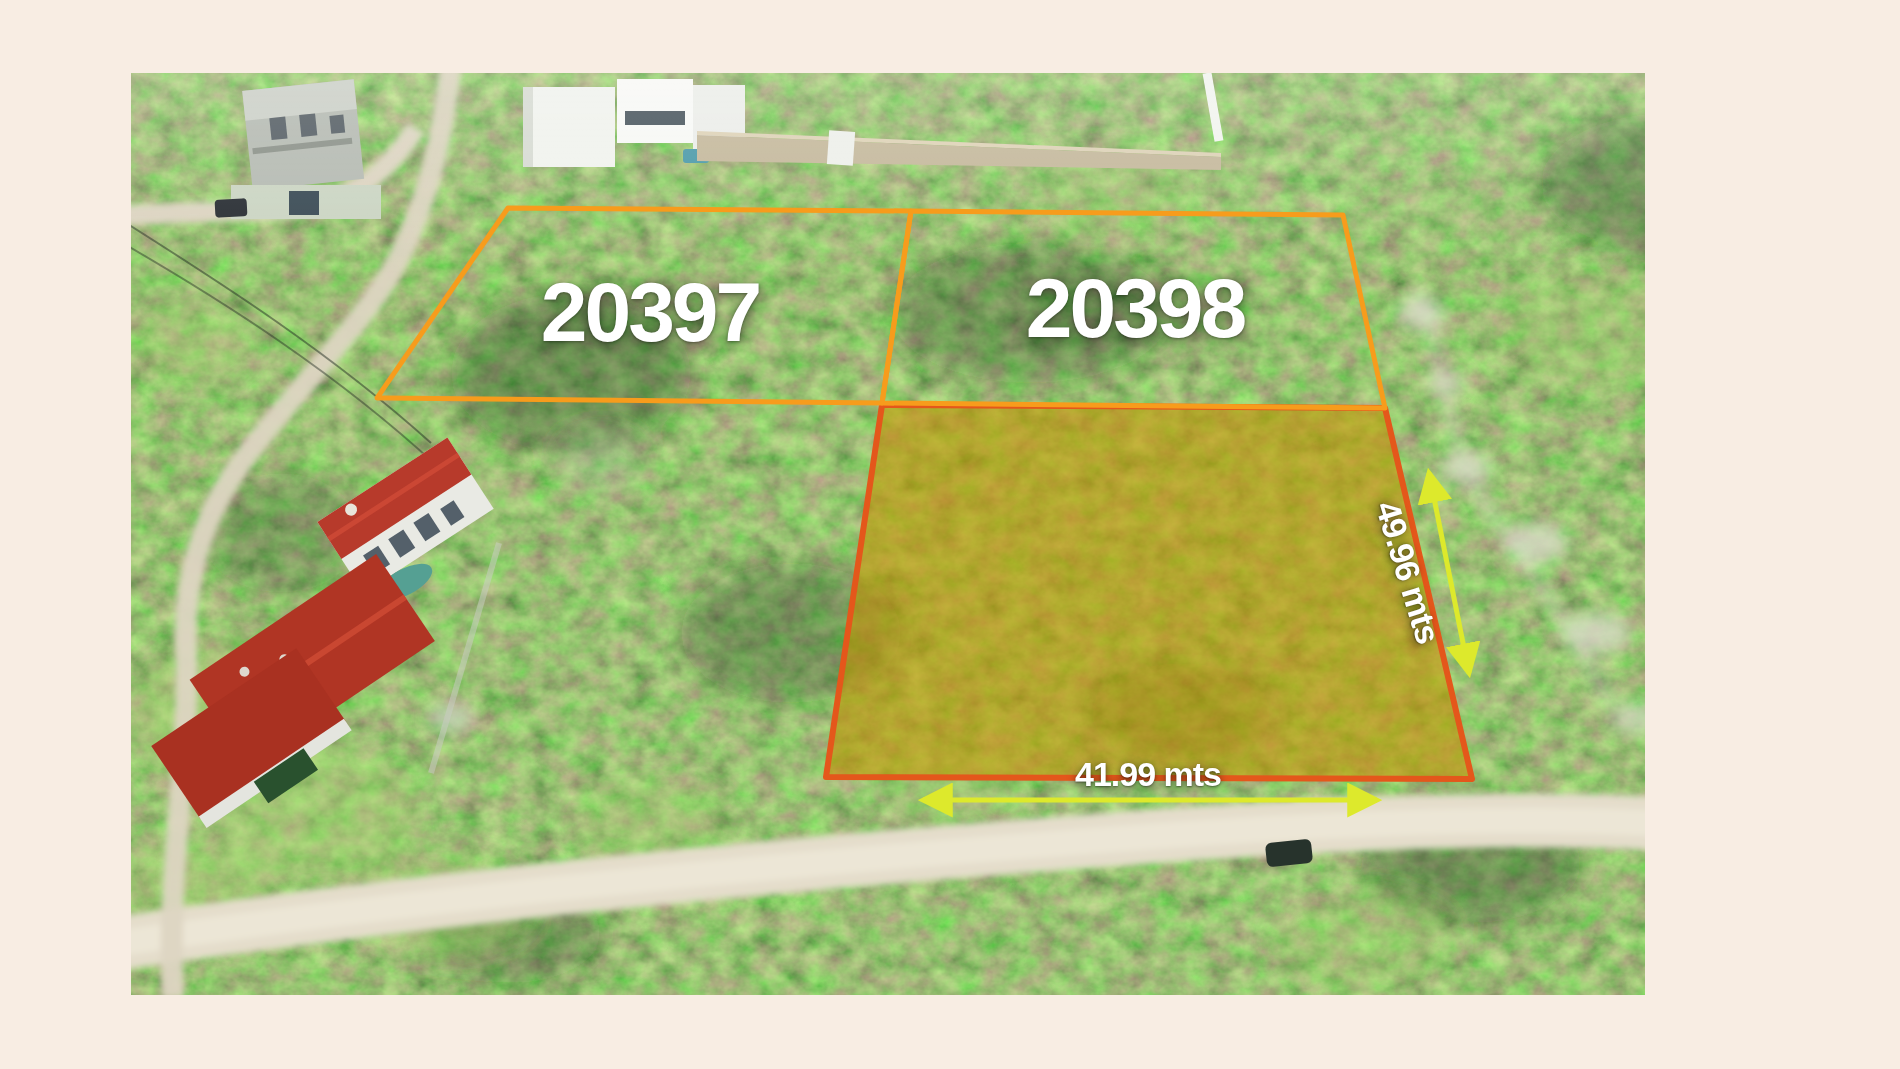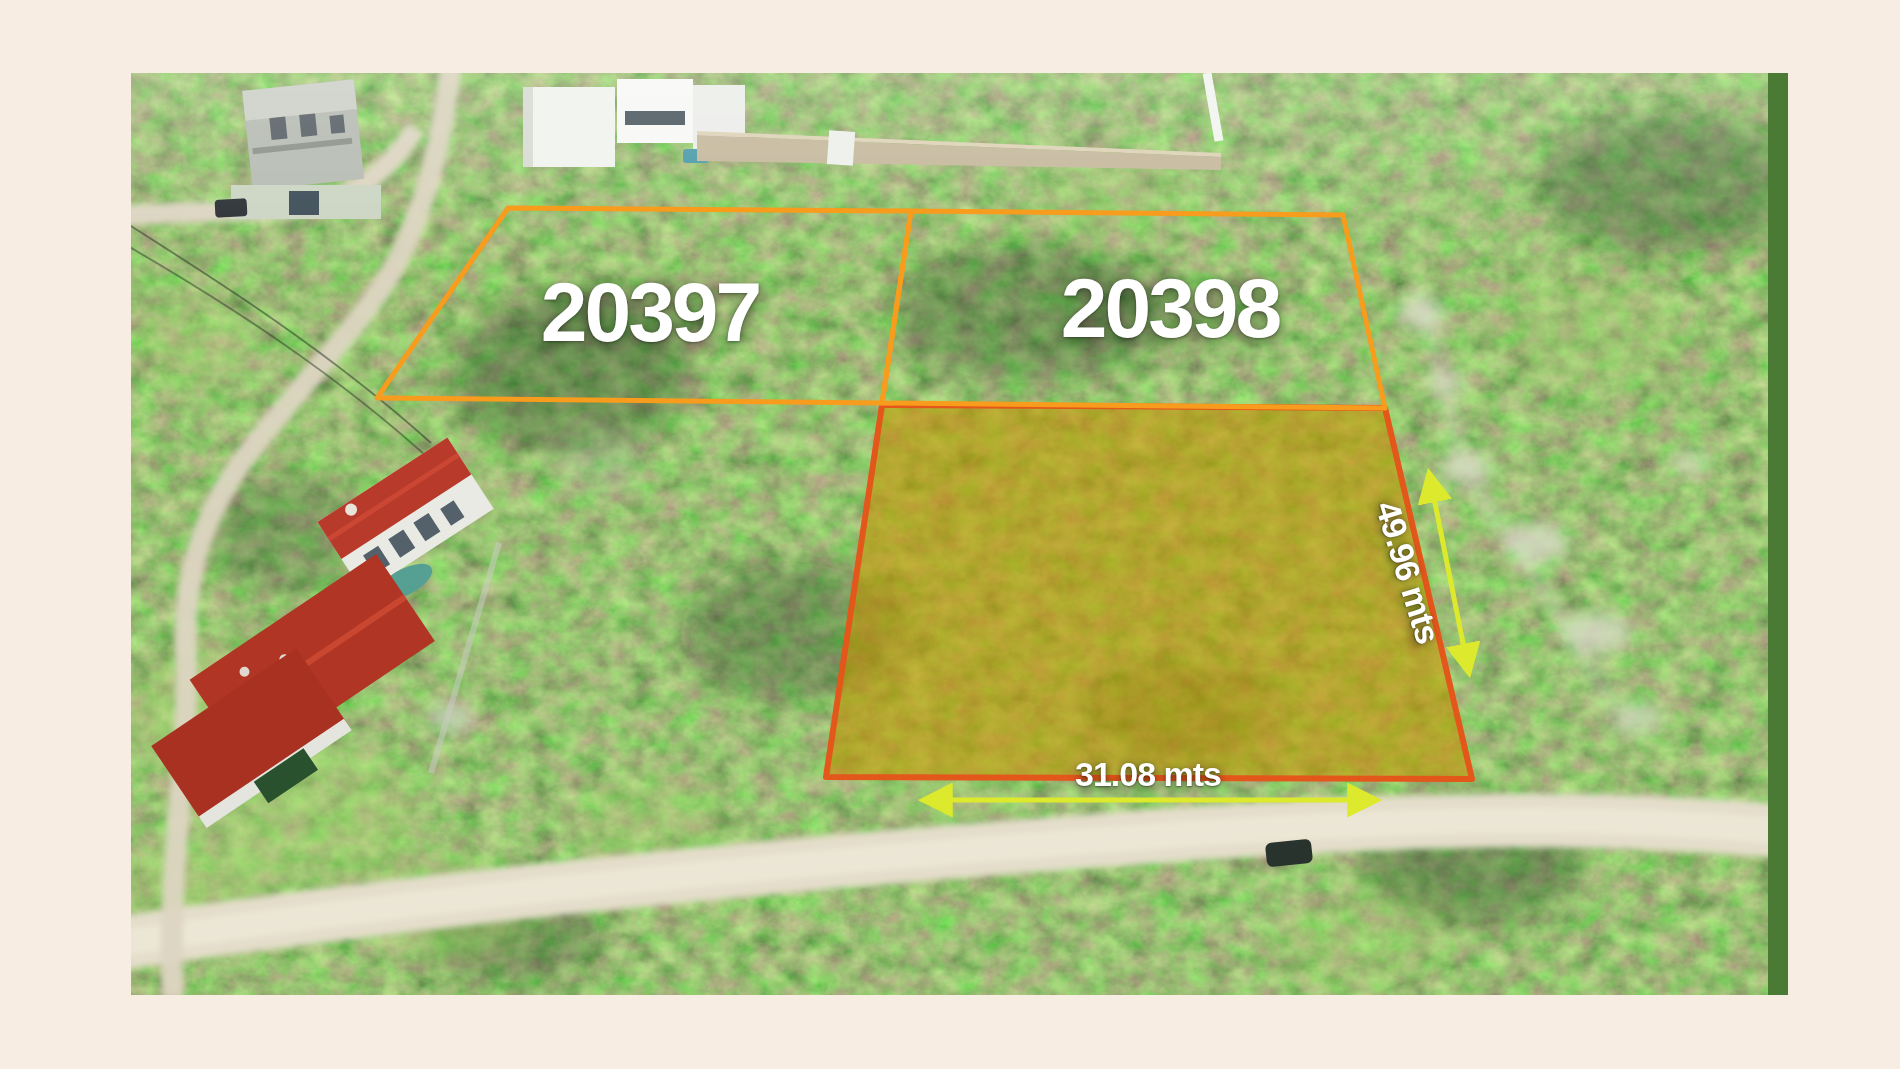--- a/index.html
+++ b/index.html
@@ -2,41 +2,41 @@
 <html><head>
 <meta charset="utf-8">
 <style>
   html,body{
     margin:0;padding:0;width:1900px;height:1069px;overflow:hidden;
     font-family:"Liberation Sans",sans-serif;
     background:#F8EDE3;
   }
   .frame{position:relative;width:1900px;height:1069px;background:#F8EDE3;}
   .photo{
-    position:absolute;left:131px;top:73px;width:1657px;height:922px;
+    position:absolute;left:131px;top:73px;width:1514px;height:922px;
     overflow:hidden;background:#4a7a34;
   }
   .photo svg{position:absolute;left:0;top:0;display:block;}
   .lot-label{
     position:absolute;transform:translate(-50%,-50%);
     color:#FFFFFF;font-weight:700;letter-spacing:-3px;
     text-shadow:0 3px 14px rgba(0,0,0,.50),0 1px 3px rgba(0,0,0,.35);
     white-space:nowrap;line-height:1;
   }
   .lot-label.big{font-size:84px;}
   .lot-label.bigger{font-size:104px;}
   .measure-label{
     position:absolute;transform:translate(-50%,-50%);
     color:#FFFFFF;font-weight:700;font-size:34px;letter-spacing:-1px;
     text-shadow:0 2px 8px rgba(0,0,0,.55),0 1px 2px rgba(0,0,0,.4);
     white-space:nowrap;line-height:1;
   }
   .measure-label.rotated{transform:translate(-50%,-50%) rotate(73deg);}
   #l-20397{left:519px;top:239px;}
-  #l-20398{left:1004px;top:235px;margin-left:35px;}
+  #l-20398{left:1004px;top:235px;}
   #l-20396{left:929px;top:527px;}
   #l-depth{left:1277px;top:499px;}
   #l-width{left:1017px;top:701px;}
 </style>
 </head>
 <body>
 
 <div class="frame">
   <div class="photo">
 
@@ -178,15 +178,15 @@
       <polygon points="780,138 1212,142 1254,335 751,330" fill="none" stroke="#F79C1C" stroke-width="5" stroke-linejoin="round"></polygon>
 
       <line x1="1298" y1="400" x2="1338" y2="600" stroke="#DDE92C" stroke-width="5" marker-start="url(#ah)" marker-end="url(#ah)"></line>
       <line x1="792" y1="727" x2="1246" y2="727" stroke="#DDE92C" stroke-width="5" marker-start="url(#ah)" marker-end="url(#ah)"></line>
     </svg>
 
     <div id="l-20397" class="lot-label big">20397</div>
     <div id="l-20398" class="lot-label big">20398</div>
 
     <div id="l-depth" class="measure-label rotated">49.96 mts</div>
-    <div id="l-width" class="measure-label">31.08 mts</div>
+    <div id="l-width" class="measure-label">41.99 mts</div>
   </div>
 </div>
 
 </body></html>

